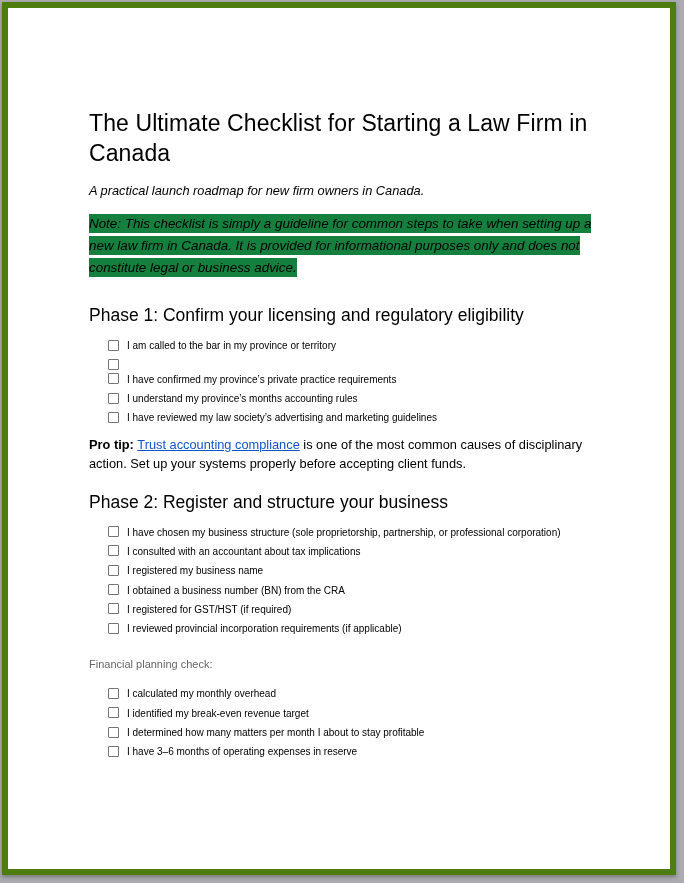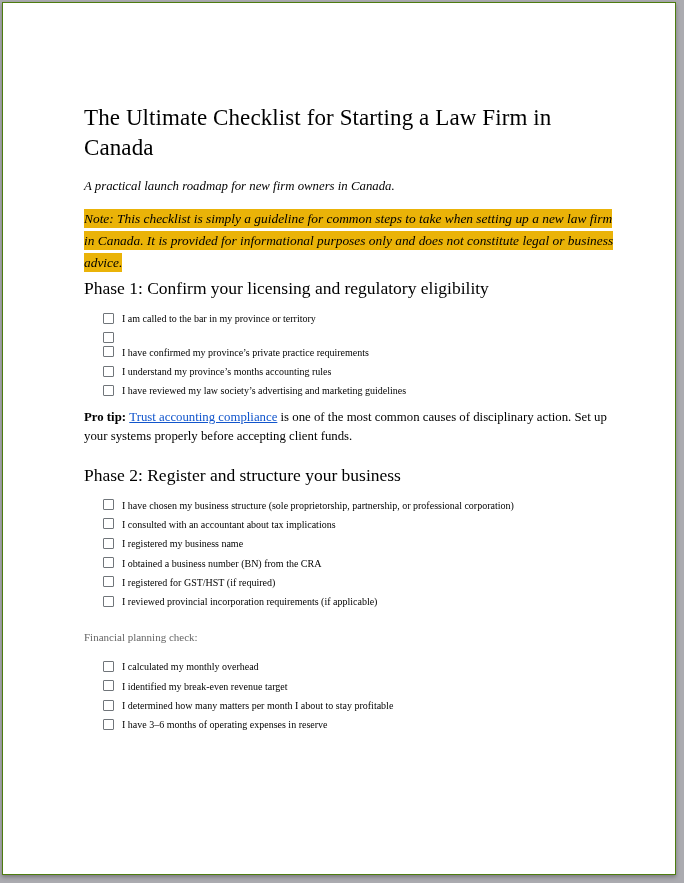--- a/index.html
+++ b/index.html
@@ -7,25 +7,24 @@
     width: 684px; height: 883px;
     background: #ababb0;
     font-family: "Liberation Sans", "DejaVu Sans", sans-serif;
     overflow: hidden;
   }
   .page {
     position: absolute;
     left: 2px; top: 2px;
     width: 674px; height: 873px;
     background: #ffffff;
-    border: 1px solid #4d7c0f;
+    border: 6px solid #4d7c0f;
     box-shadow: 0 2px 4px rgba(0,0,0,0.3);
     padding: 100px 58px 0 81px;
     overflow: hidden;
-    font-family: Liberation Serif, serif;
   }
   .doc-title {
     font-size: 23px;
     font-weight: 400;
     color: #000;
     line-height: 30px;
     letter-spacing: 0.1px;
   }
   .doc-subtitle {
     margin-top: 14px;
@@ -84,32 +83,32 @@
     font-size: 12.8px;
     line-height: 19.5px;
     color: #000;
   }
   .protip .bold { font-weight: 700; }
   .protip a {
     text-decoration: underline;
     cursor: pointer;
   }
   section.h2-block h2 { margin-top: 16px; }
-  section:first-of-type h2 { margin-top: 2px; }
+  section:first-of-type h2 { margin-top: 24px; }
 </style>
 </head>
 <body>
 
 <div class="page">
 
   <h1 class="doc-title">The Ultimate Checklist for Starting a Law Firm in Canada</h1>
 
   <p class="doc-subtitle">A practical launch roadmap for new firm owners in Canada.</p>
 
-  <p class="doc-note"><mark style="background: #eab308;">Note: This checklist is simply a guideline for common steps to take when setting up a new law firm in Canada. It is provided for informational purposes only and does not constitute legal or business advice.</mark></p>
+  <p class="doc-note"><mark style="background: #15803d;">Note: This checklist is simply a guideline for common steps to take when setting up a new law firm in Canada. It is provided for informational purposes only and does not constitute legal or business advice.</mark></p>
 
   <section class="h2-block">
     <h2 class="section-heading">Phase 1: Confirm your licensing and regulatory eligibility</h2>
     <ul class="checklist">
         <li>
           <span class="cb"></span>
           <span class="item-text">I am called to the bar in my province or territory</span>
         </li>
         <li>
           <span class="cb"></span>

